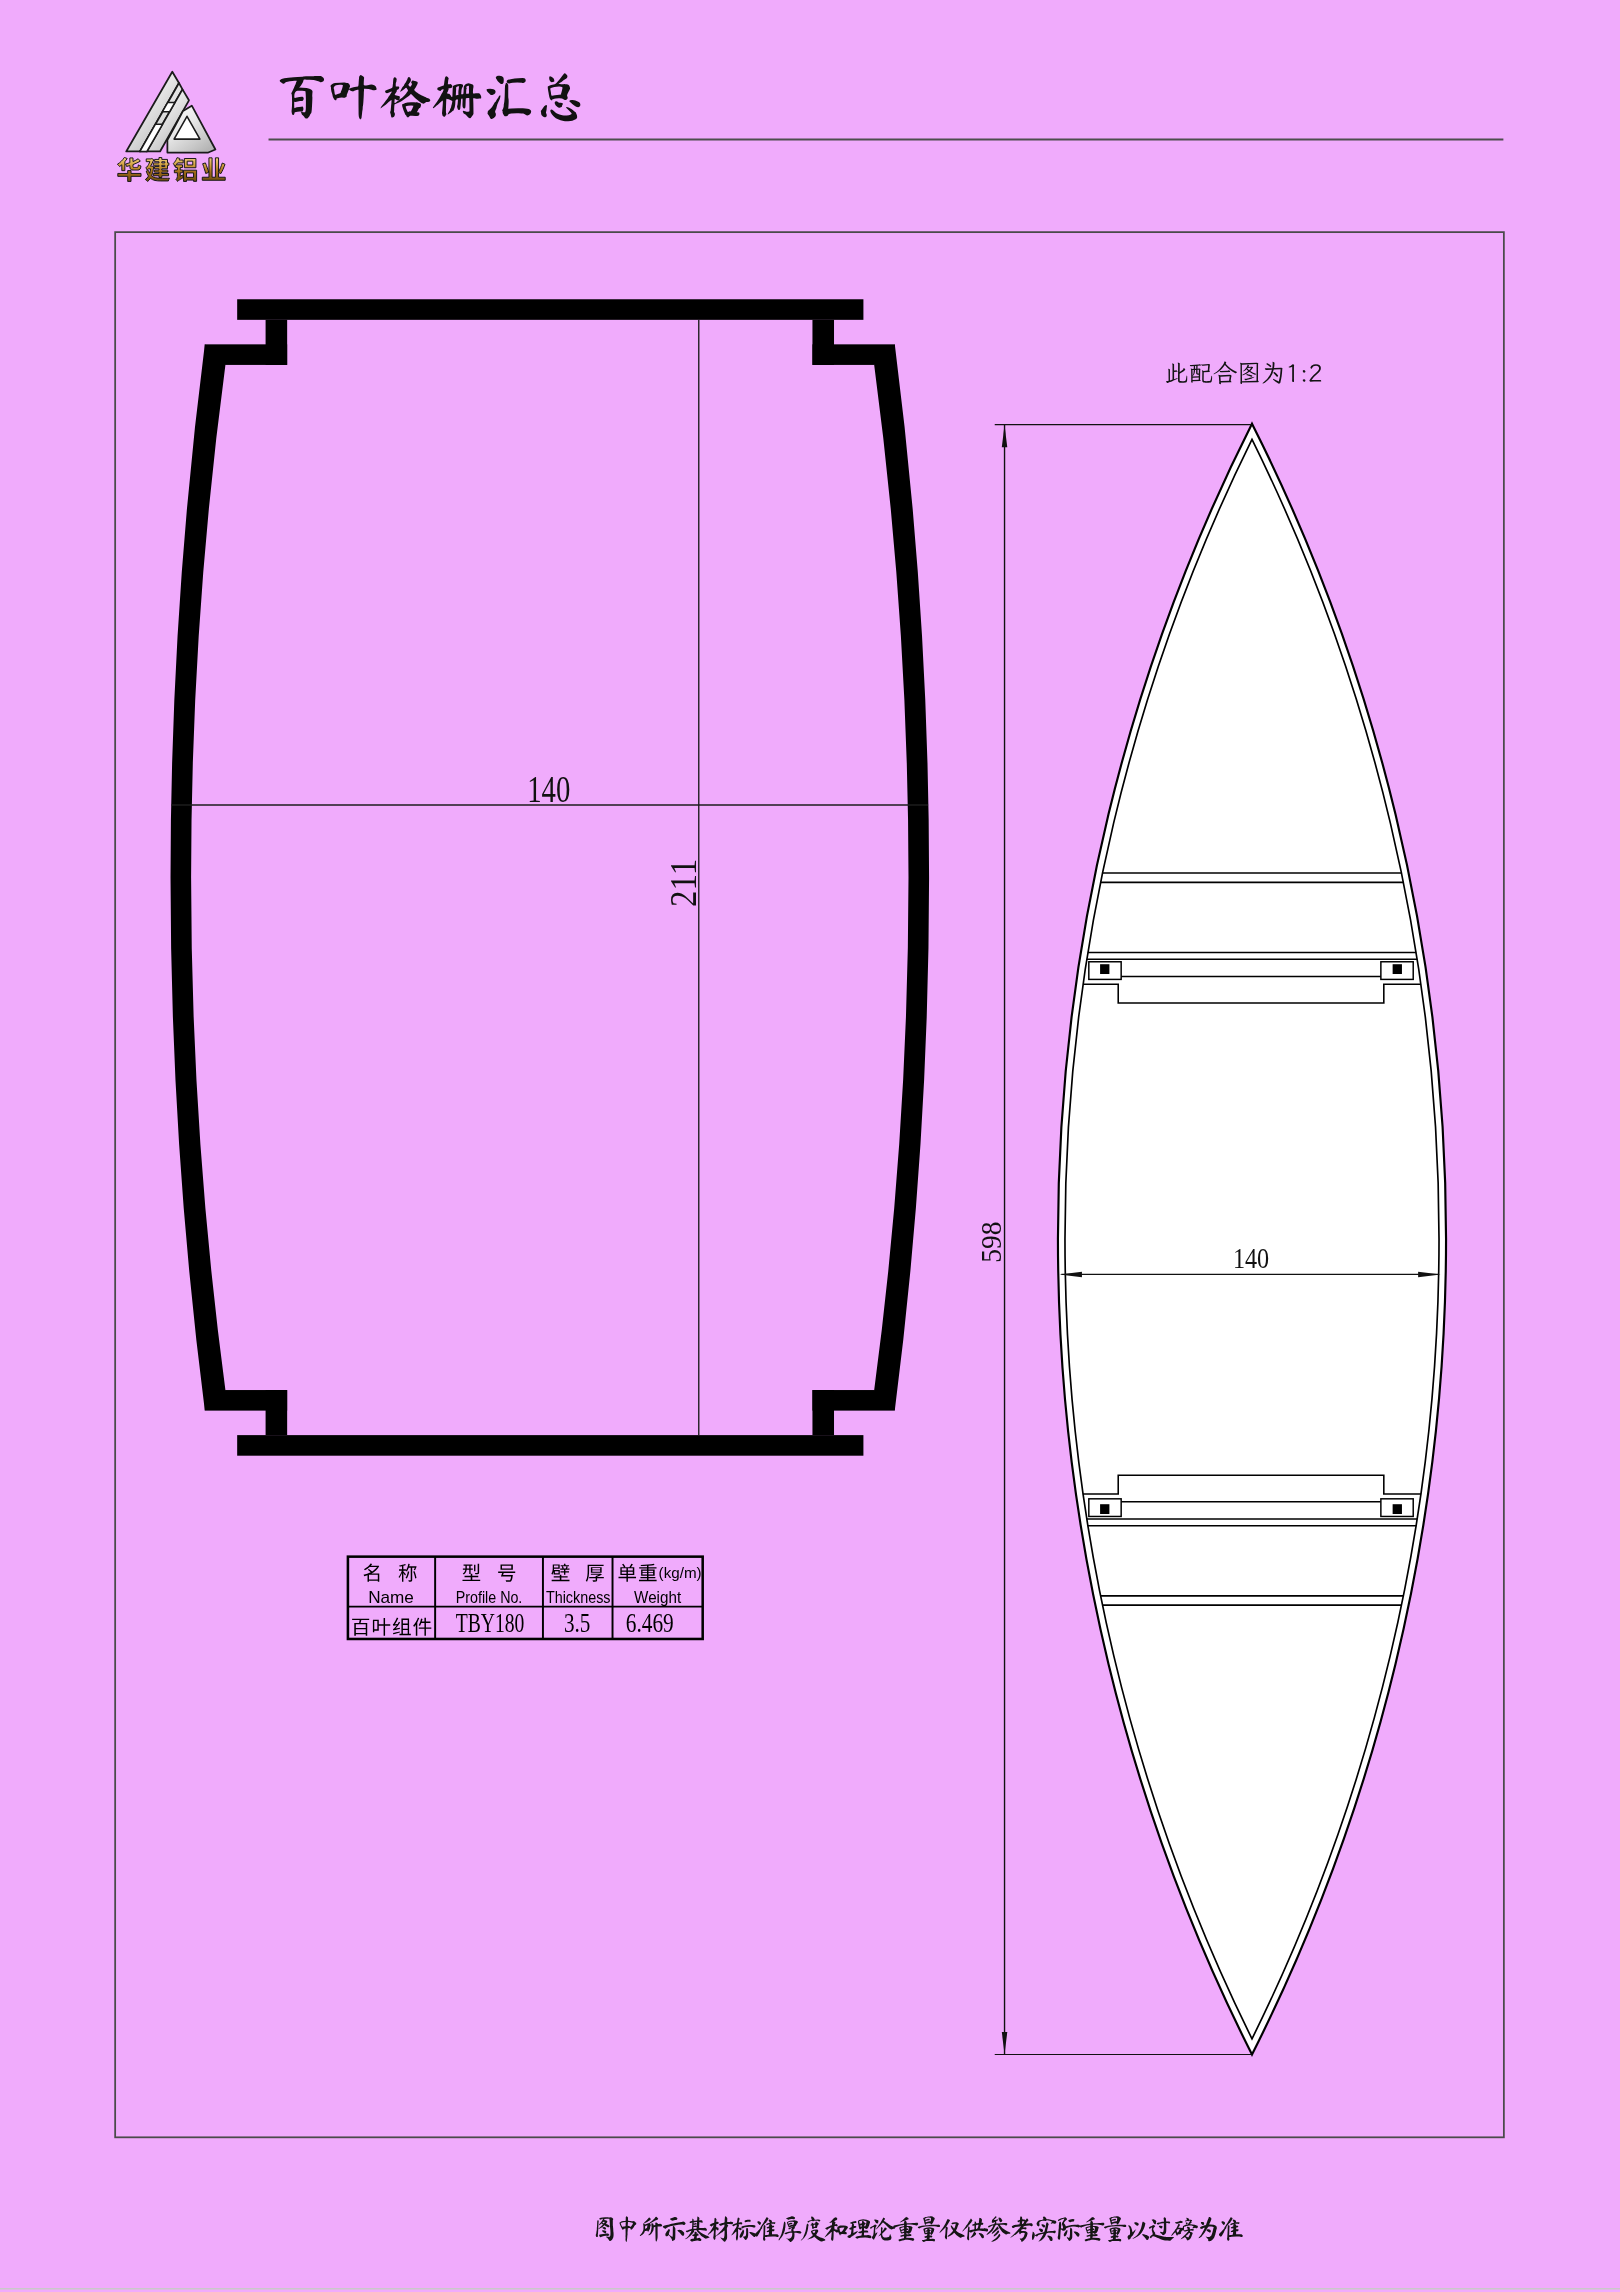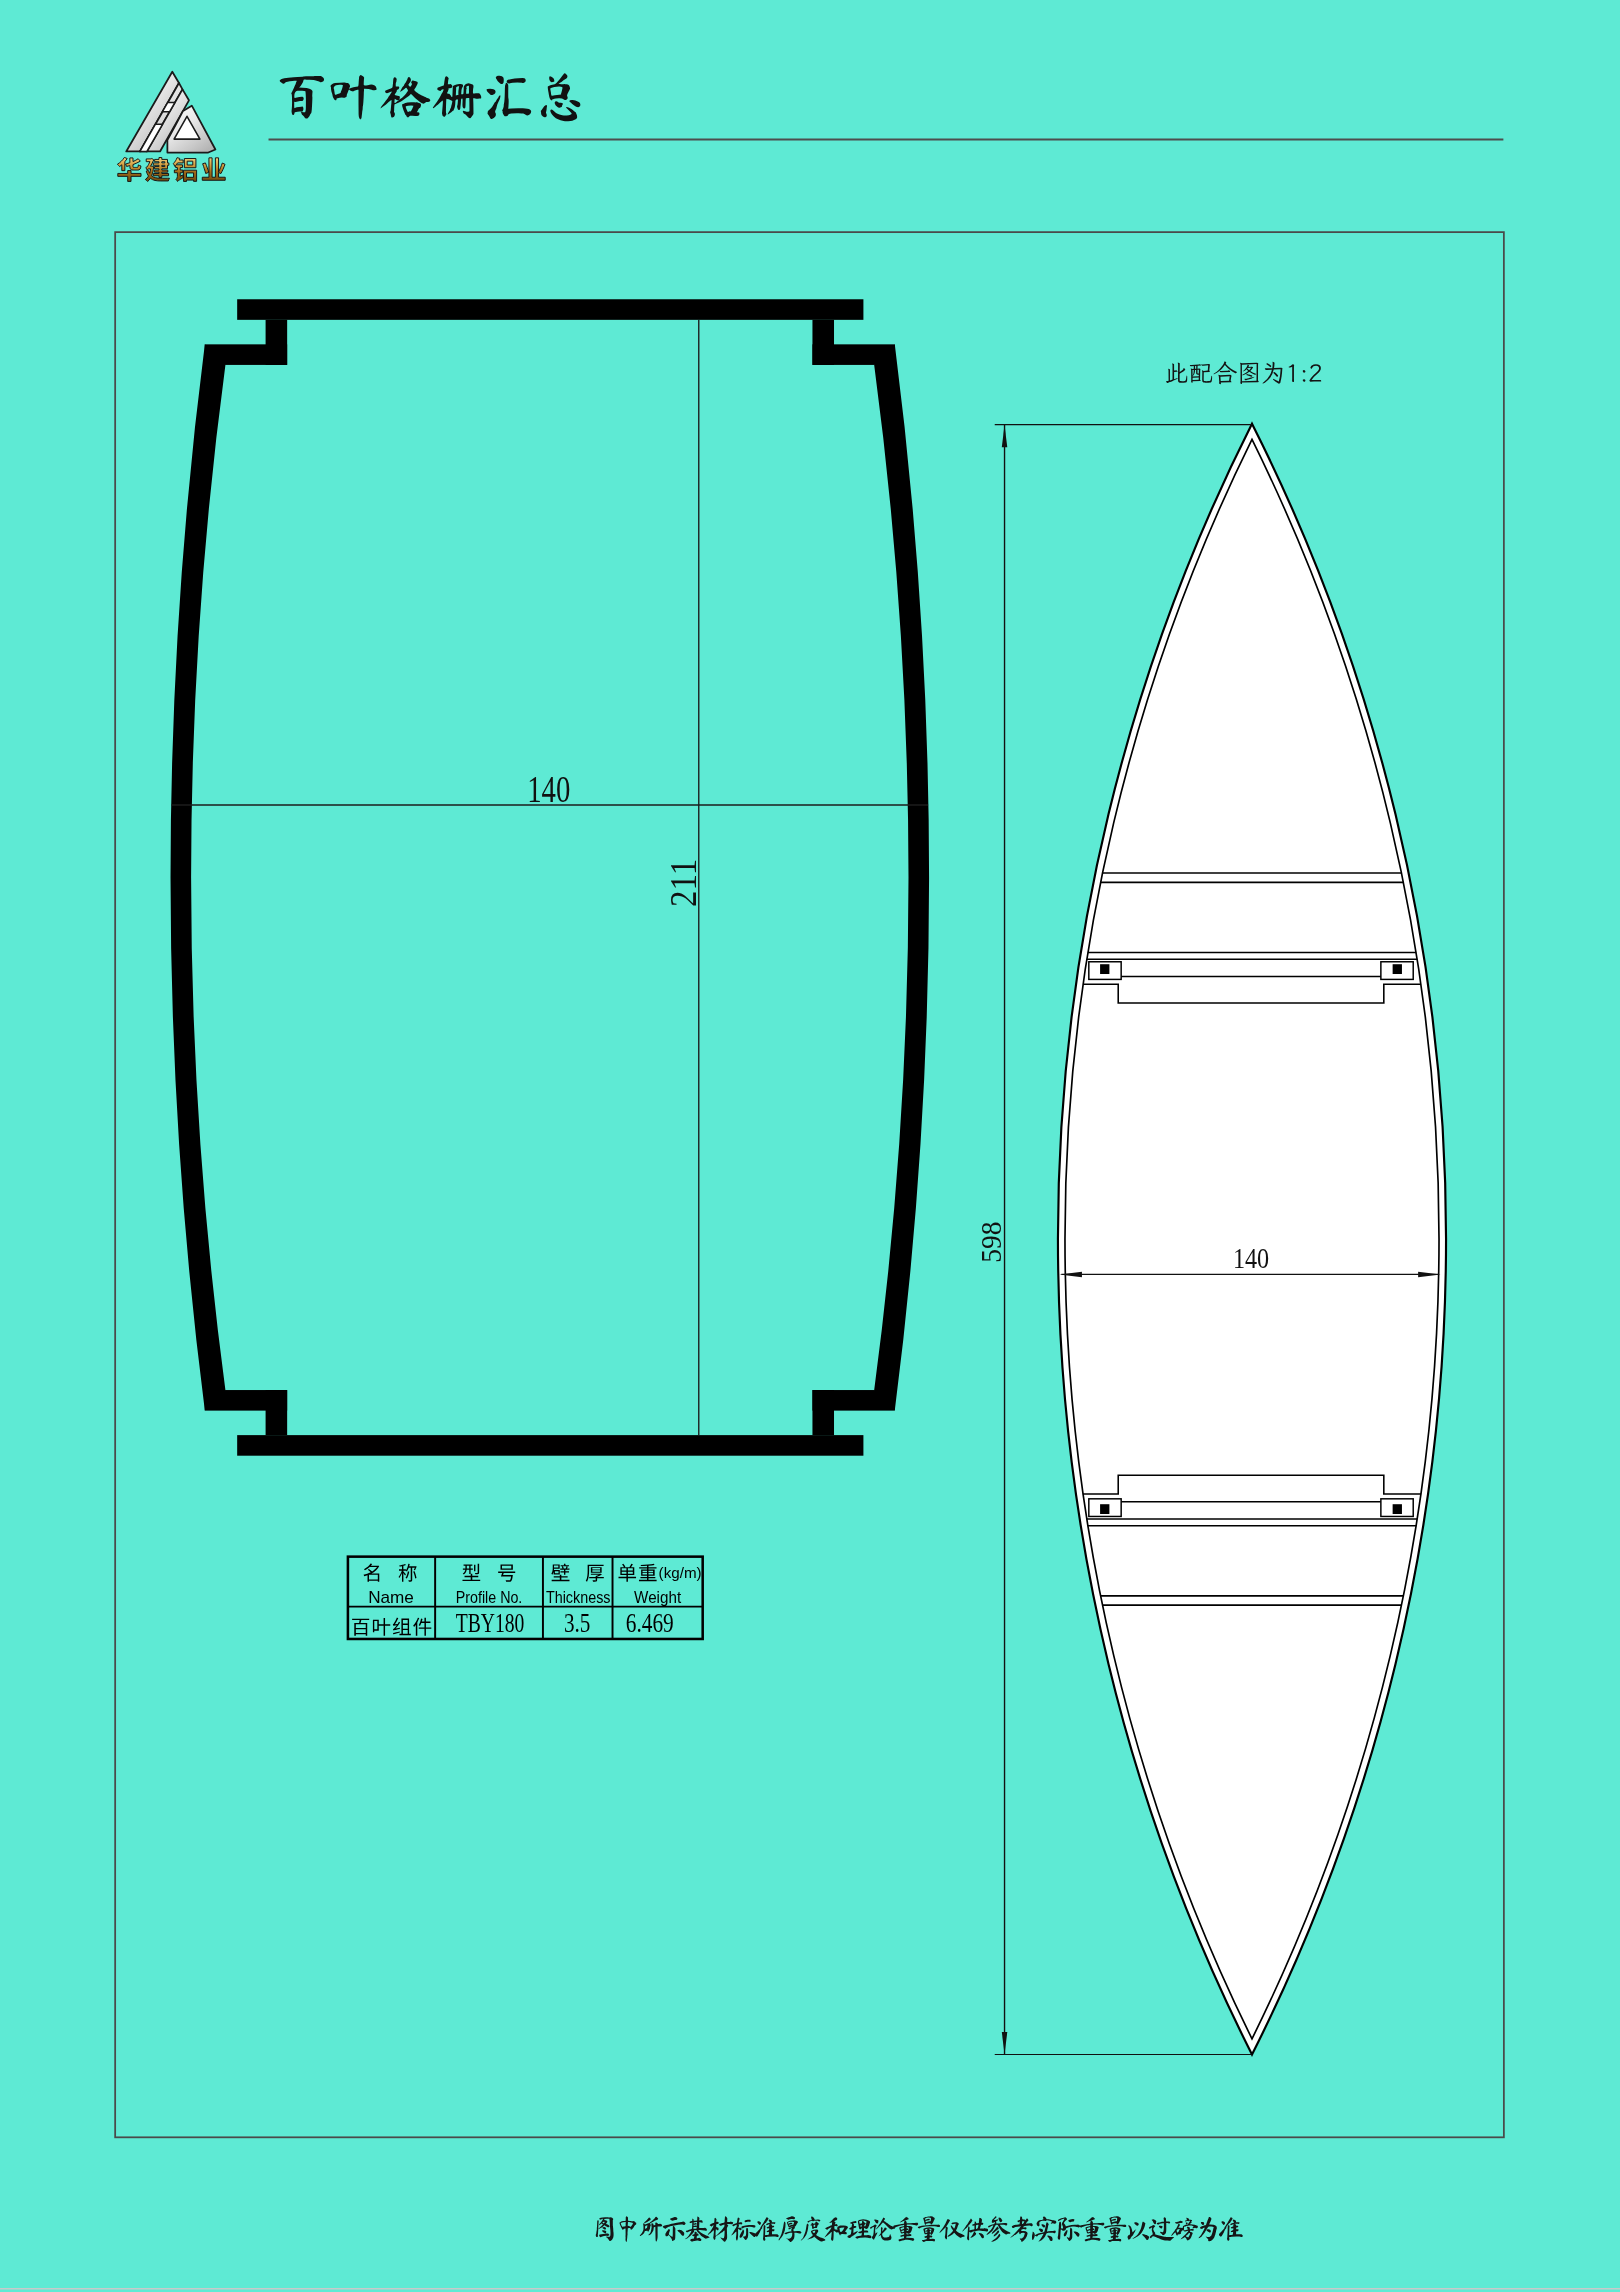--- a/index.html
+++ b/index.html
@@ -1,15 +1,15 @@
 <!DOCTYPE html>
 <html><head><meta charset="utf-8"><style>
 html,body{margin:0;padding:0;background:#fff;}
 *{box-sizing:border-box;}
-.page{position:relative;width:1620px;height:2293px;background:#5eead4;overflow:hidden;font-family:"Liberation Sans",sans-serif;}
+.page{position:relative;width:1620px;height:2293px;background:#f0abfc;overflow:hidden;font-family:"Liberation Sans",sans-serif;}
 </style></head><body>
 <div class="page">
 <svg width="1620" height="2293" viewBox="0 0 1653 2339">
 <defs>
 <linearGradient id="met" x1="0" y1="0" x2="0.75" y2="1">
           <stop offset="0" stop-color="#ffffff"></stop>
           <stop offset="0.45" stop-color="#e8e8e8"></stop>
           <stop offset="0.8" stop-color="#c9c9c9"></stop>
           <stop offset="1" stop-color="#b5b5b5"></stop>
         </linearGradient>

